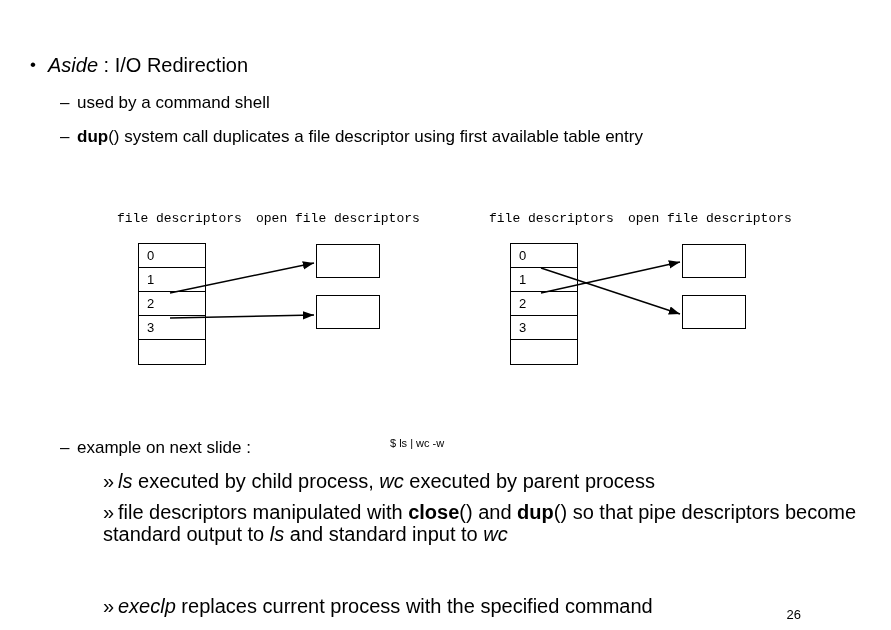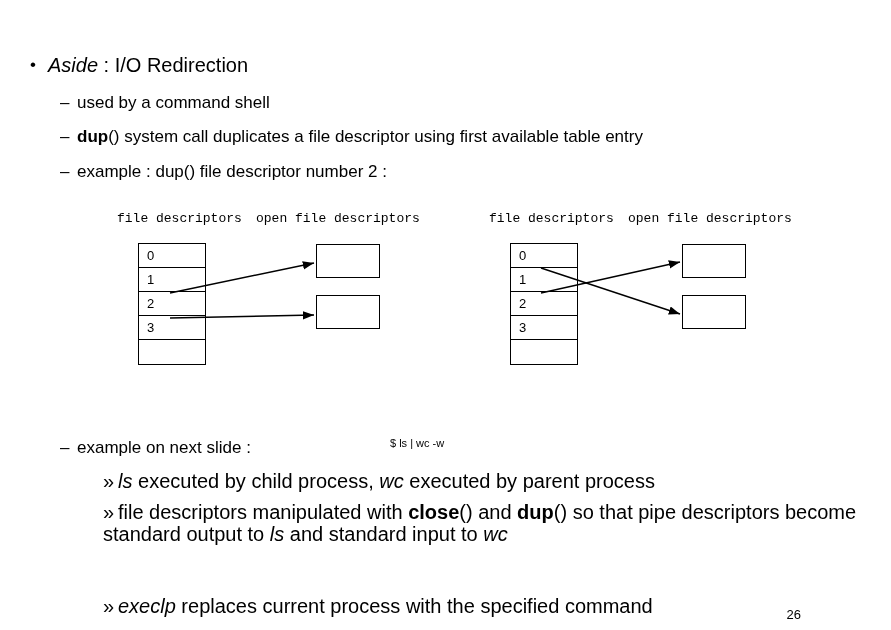--- a/index.html
+++ b/index.html
@@ -126,23 +126,20 @@
   </div>
 
   <div class="lvl2" style="top:92px;">
     <span class="dash">–</span><span>used by a command shell</span>
   </div>
 
   <div class="lvl2" style="top:126px;">
     <span class="dash">–</span><span class="b">dup</span><span>() system call duplicates a file descriptor using first available table entry</span>
   </div>
 
-  <div class="lvl2" style="top:161px;">
-    <span class="dash">–</span><span>example : dup() file descriptor number 2 :</span>
-  </div>
 
   <div class="dlabel" style="left:117px; top:211px;">file descriptors</div>
   <div class="dlabel" style="left:256px; top:211px;">open file descriptors</div>
   <div class="dlabel" style="left:489px; top:211px;">file descriptors</div>
   <div class="dlabel" style="left:628px; top:211px;">open file descriptors</div>
 
   <div class="fdtable" style="left:138px; top:243px;">
     <div class="cell">0</div>
     <div class="cell">1</div>
     <div class="cell">2</div>

